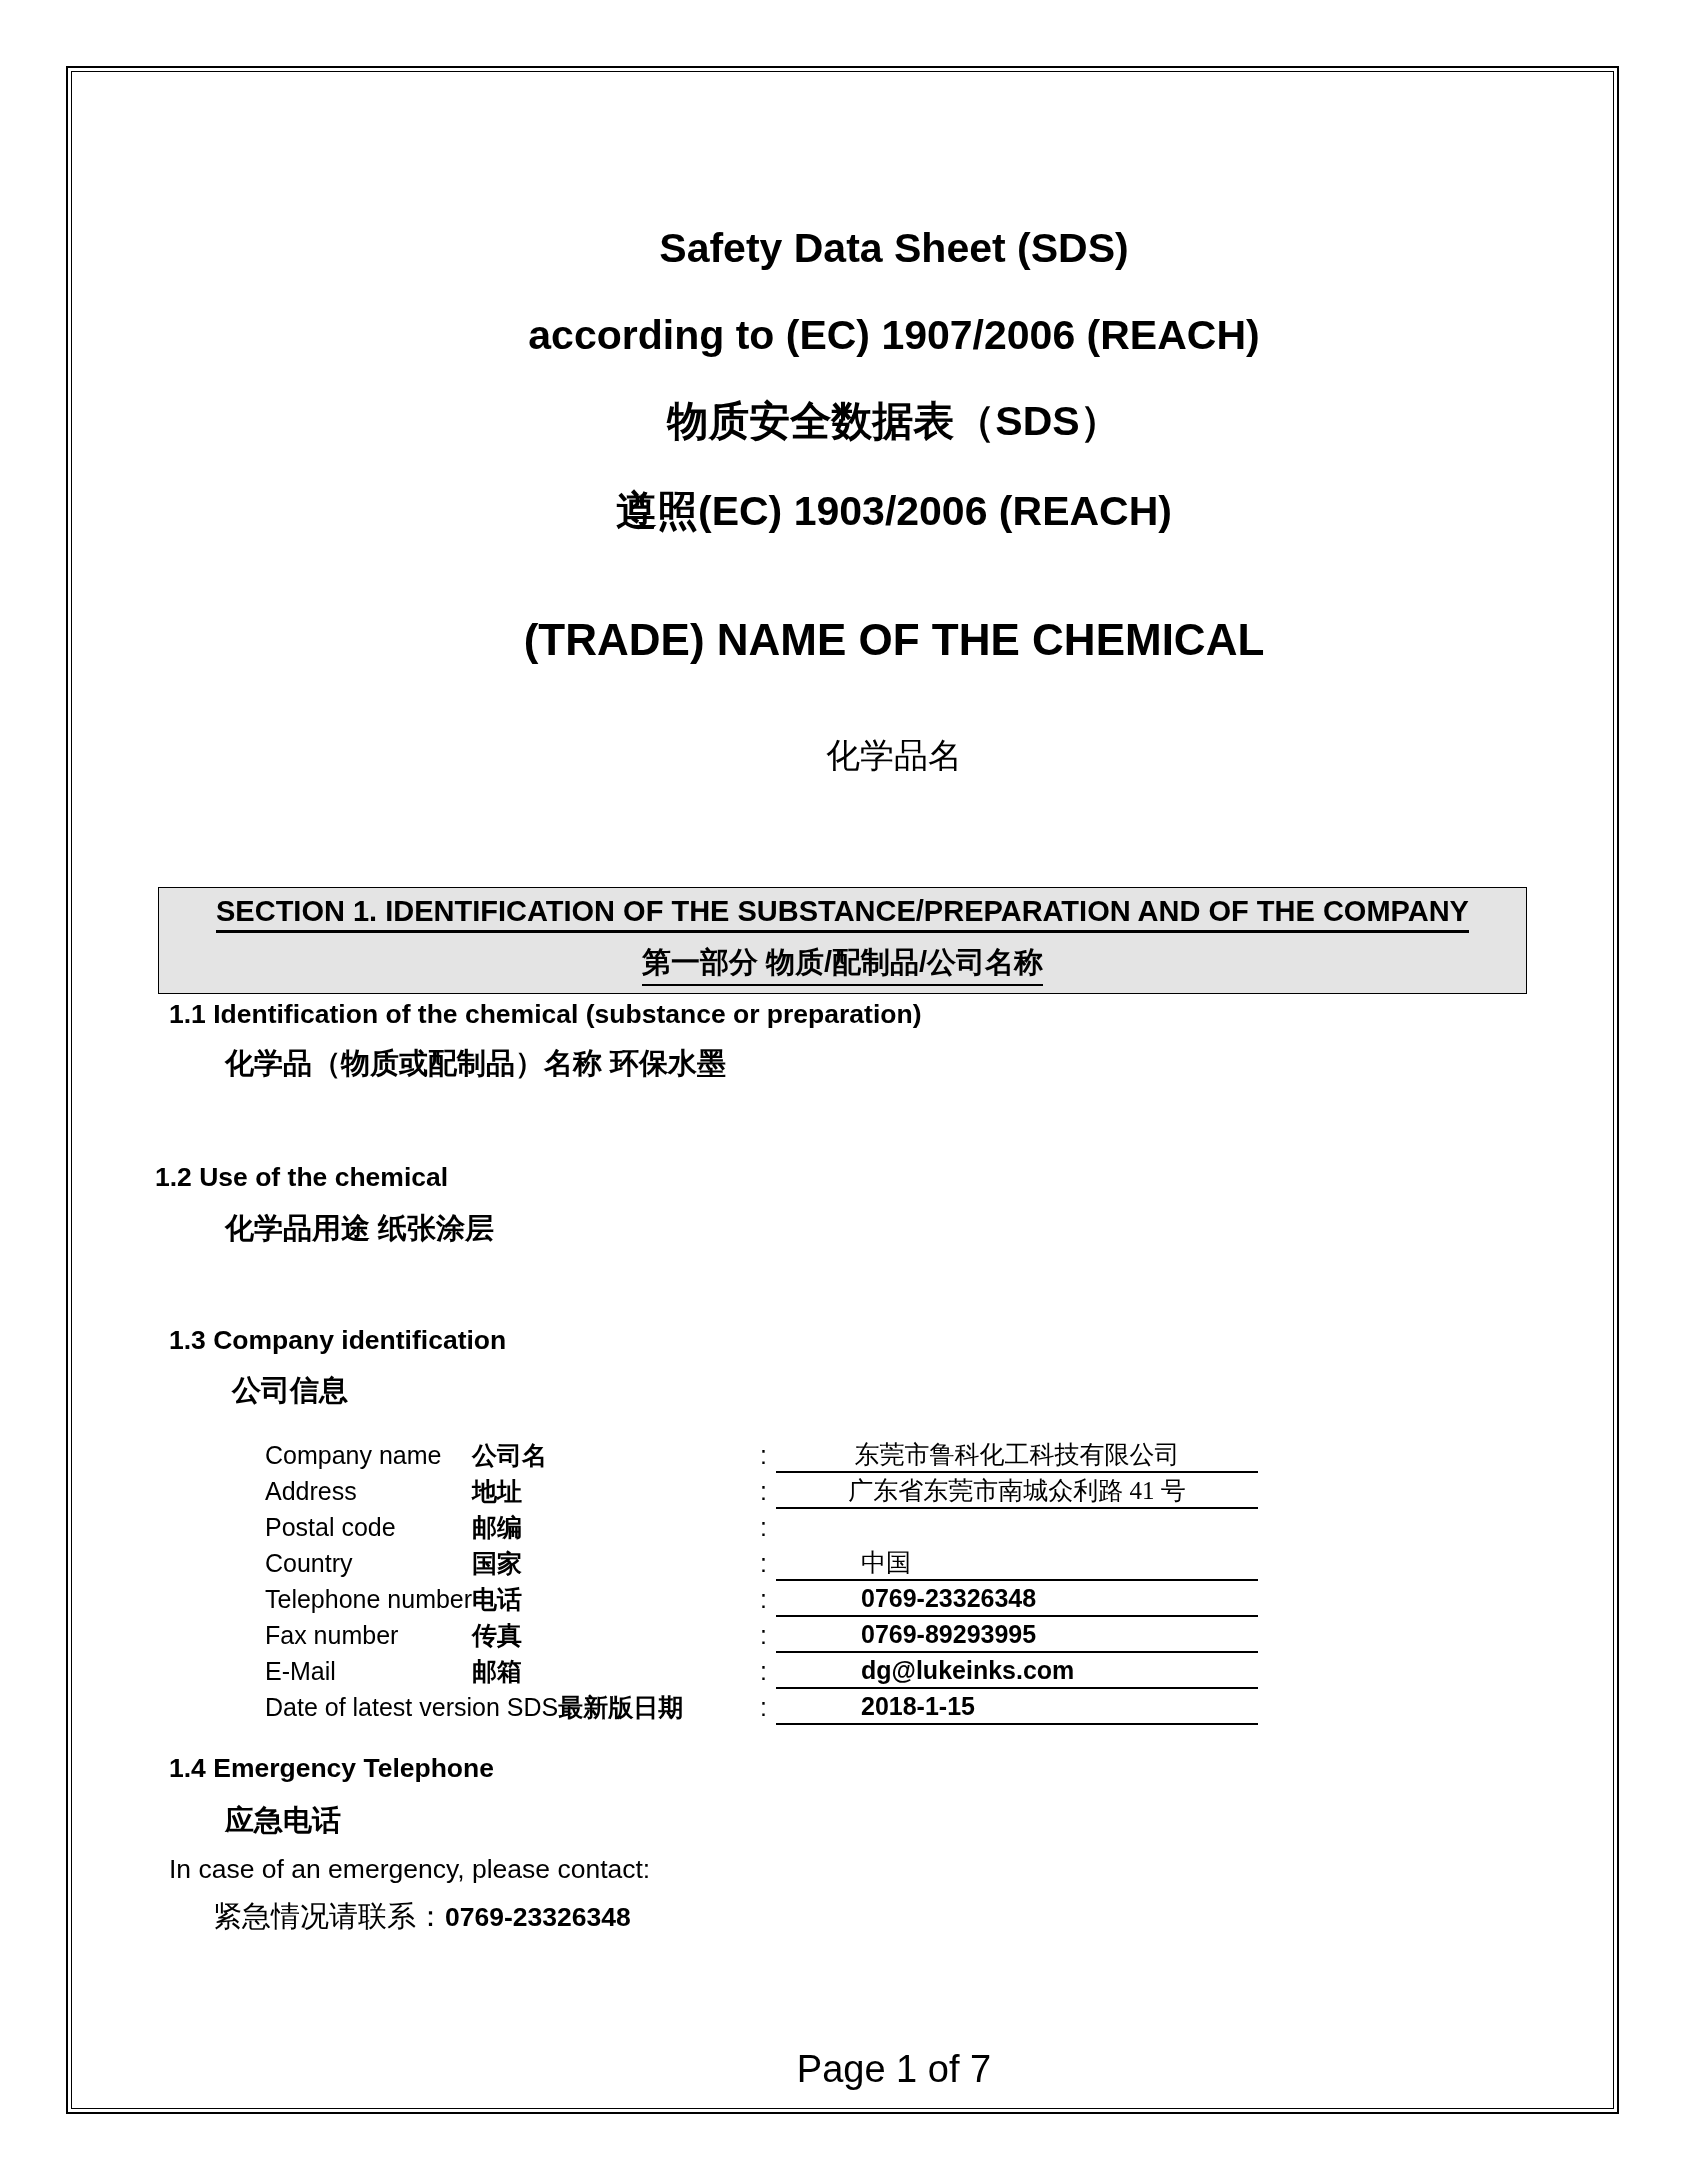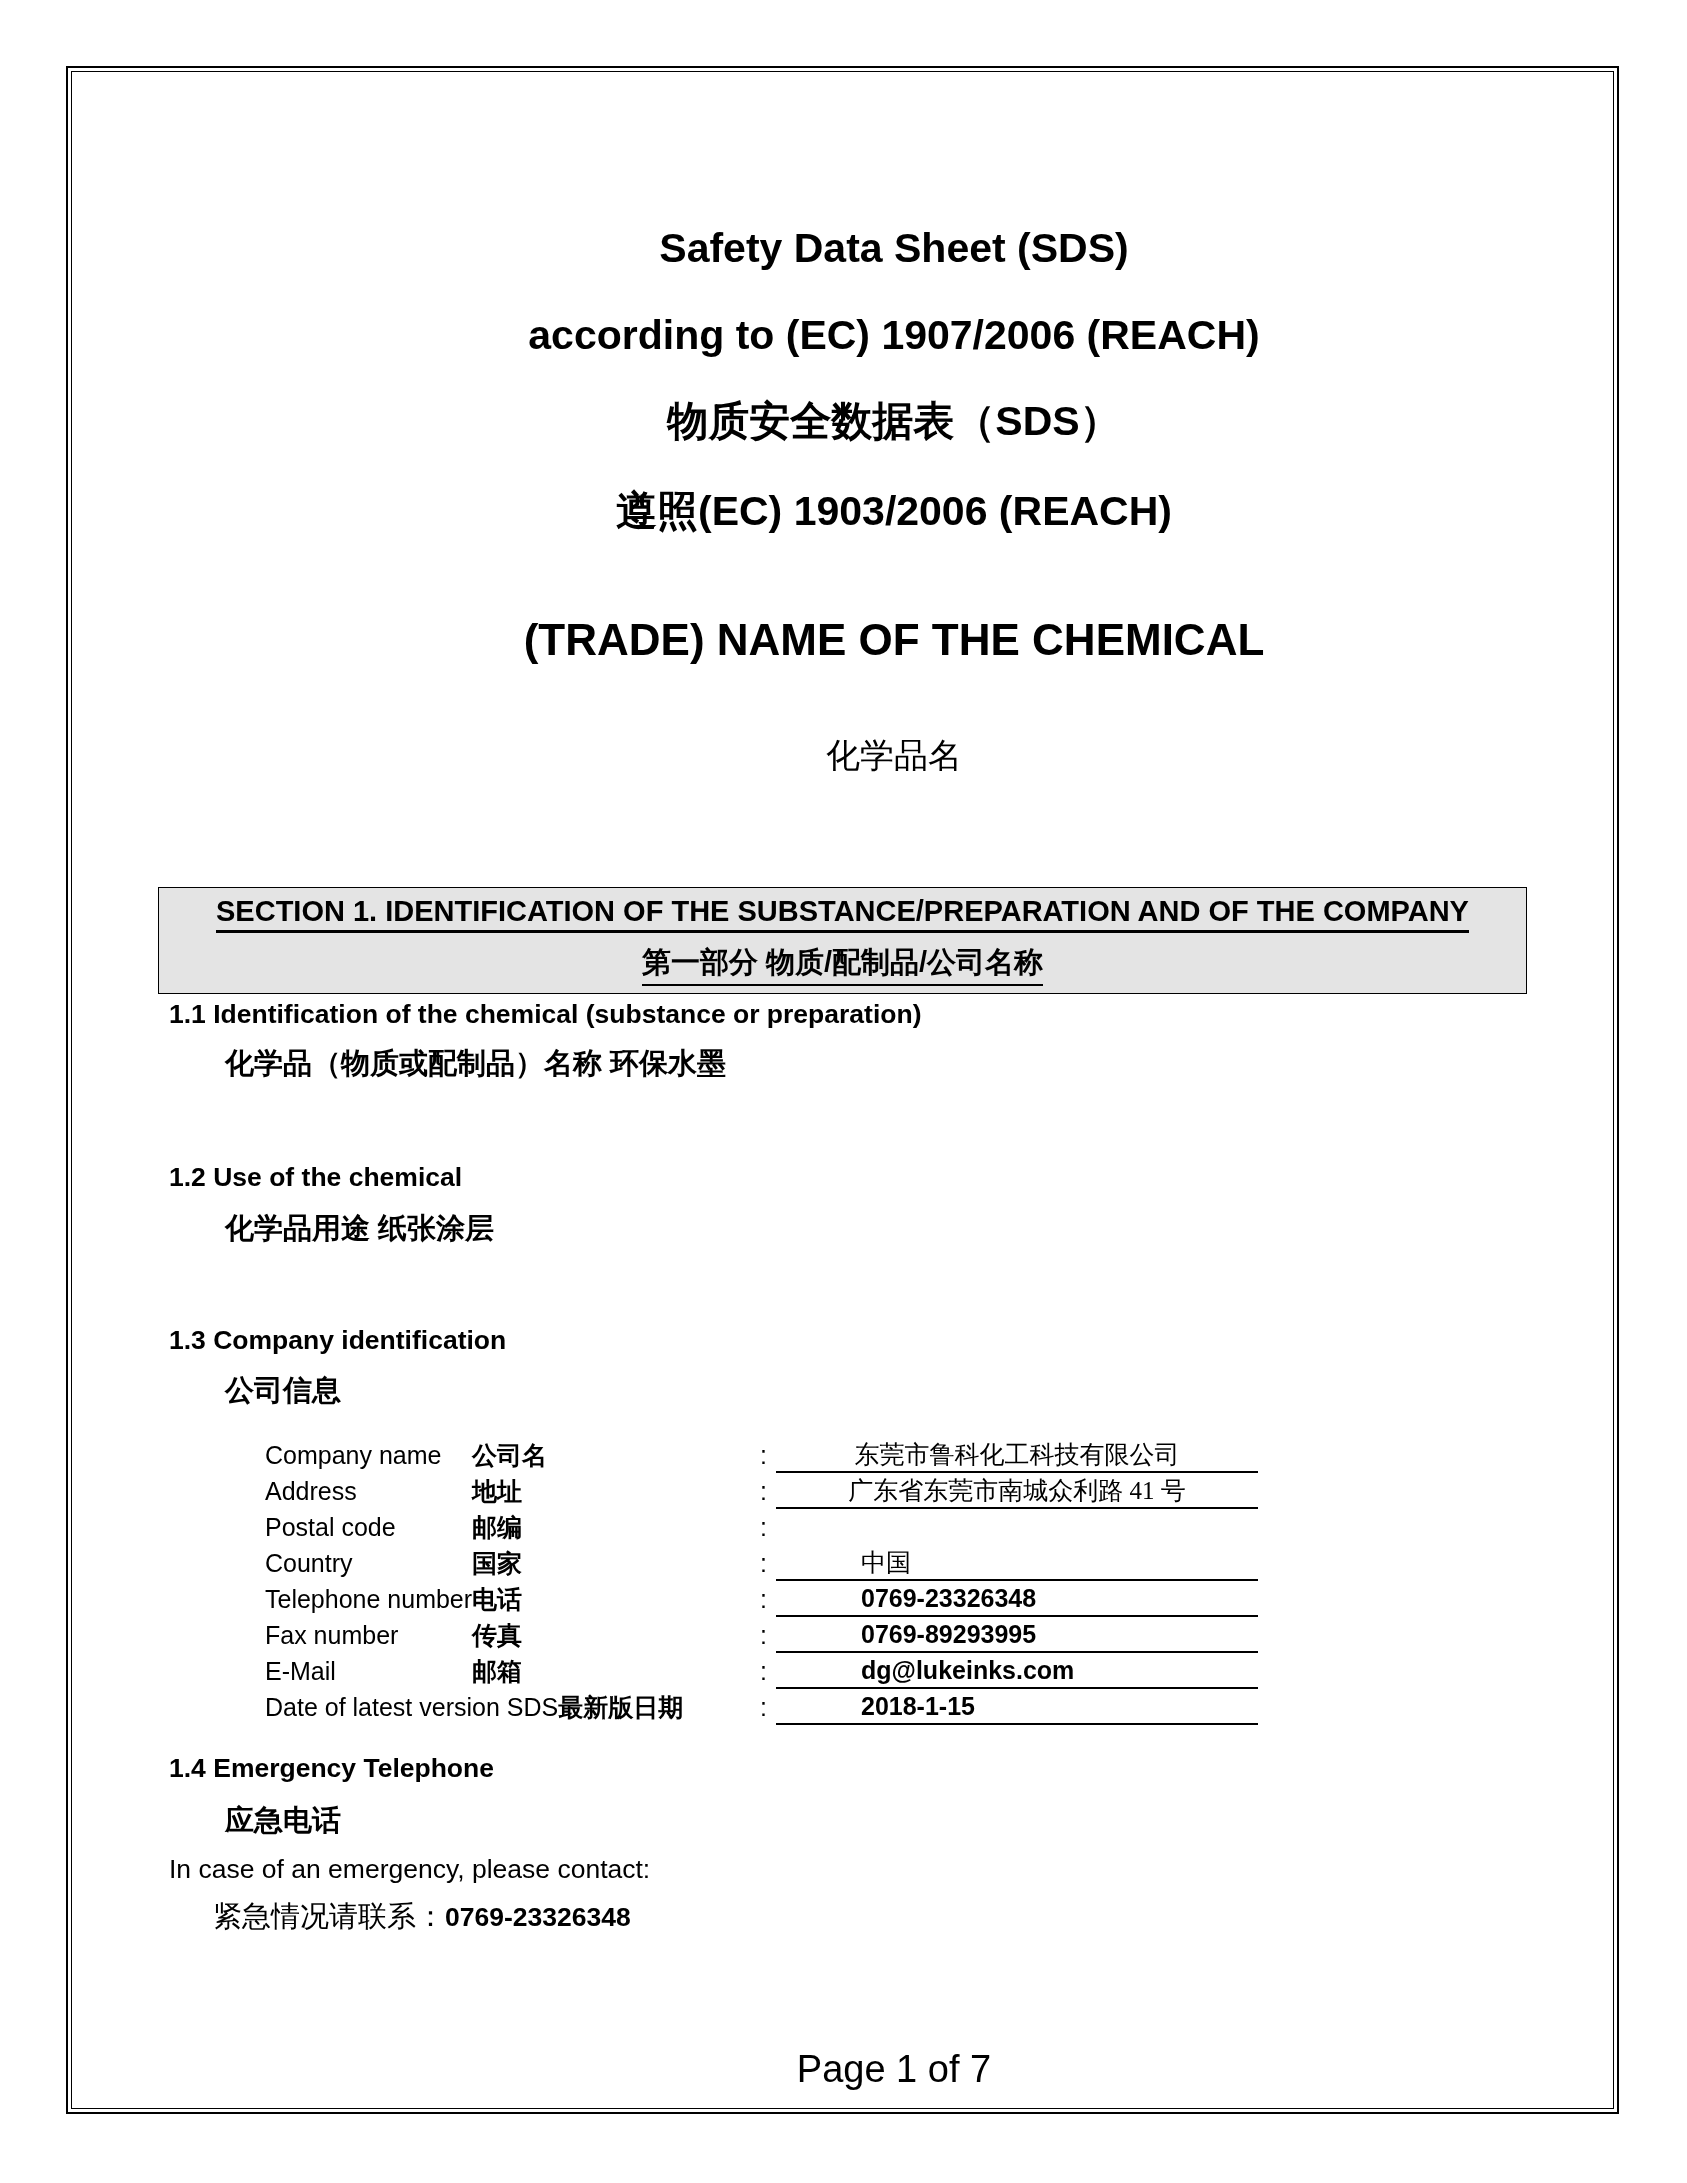--- a/index.html
+++ b/index.html
@@ -73,25 +73,25 @@
 <div class="abs center-col chem-name serif" style="top:733px">化学品名</div>
 
 <div class="abs section-box">
   <span class="l1">SECTION 1. IDENTIFICATION OF THE SUBSTANCE/PREPARATION AND OF THE COMPANY</span><br>
   <span class="l2">第一部分  物质/配制品/公司名称</span>
 </div>
 
 <div class="abs h-num" style="left:169px;top:999px">1.1 Identification of the chemical (substance or preparation)</div>
 <div class="abs zh-sub" style="left:225px;top:1044px">化学品（物质或配制品）名称  环保水墨</div>
 
-<div class="abs h-num" style="left:169px;top:1162px">1.2 Use of the chemical</div>
+<div class="abs h-num" style="left:155px;top:1162px">1.2 Use of the chemical</div>
 <div class="abs zh-sub" style="left:225px;top:1209px">化学品用途  纸张涂层</div>
 
 <div class="abs h-num" style="left:169px;top:1325px">1.3 Company identification</div>
-<div class="abs zh-sub" style="left:225px;top:1371px">公司信息</div>
+<div class="abs zh-sub" style="left:232px;top:1371px">公司信息</div>
 
 <div class="abs company-table">
   <div class="row">
     <span class="en">Company name</span><span class="zh">公司名</span>
     <span class="colon">:</span>
     <span class="val serif center">东莞市鲁科化工科技有限公司</span>
   </div>
 
   <div class="row">
     <span class="en">Address</span><span class="zh">地址</span>

